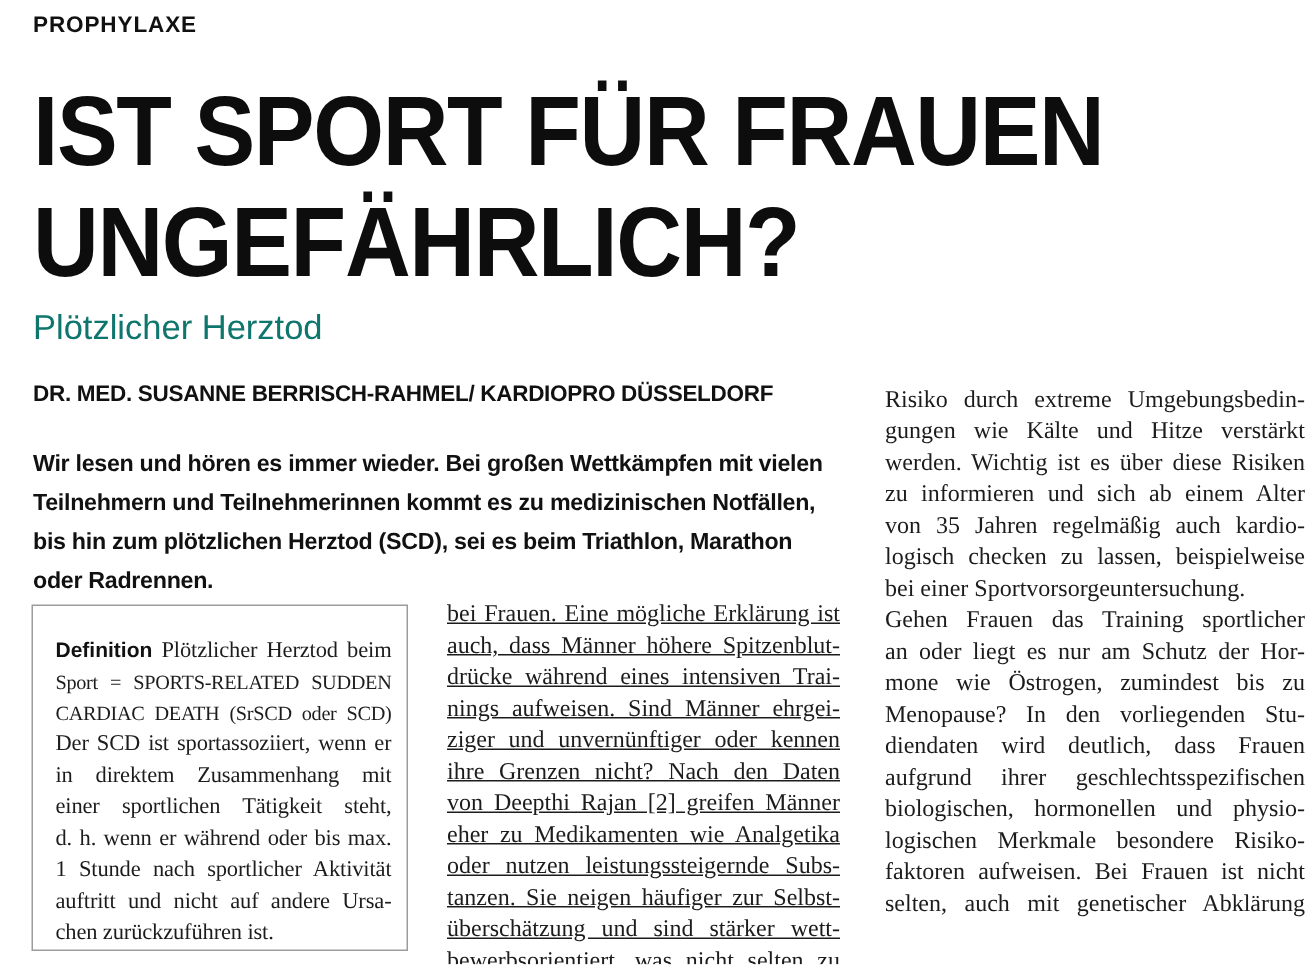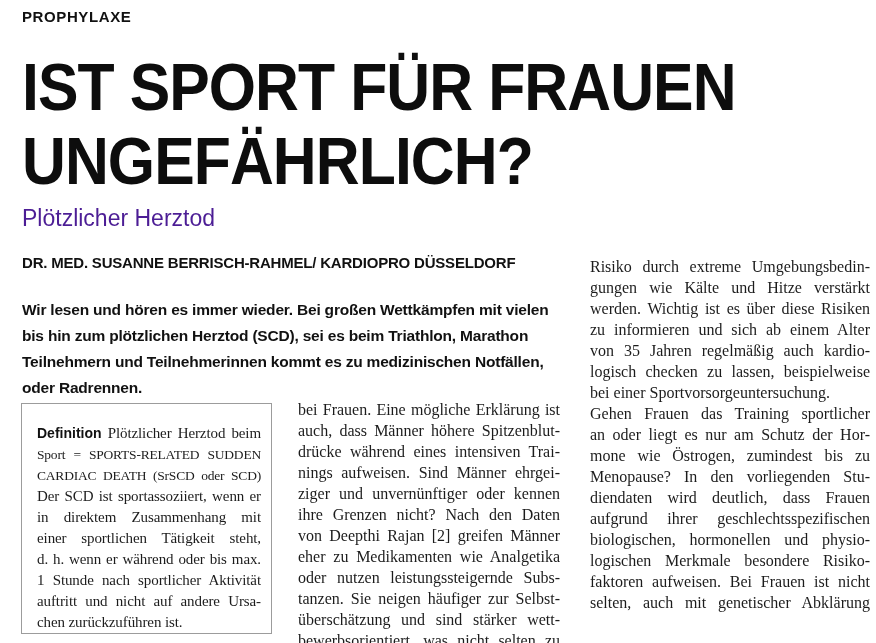--- a/index.html
+++ b/index.html
@@ -12,21 +12,21 @@
     font-size:15px; font-weight:bold; letter-spacing:0.6px; white-space:nowrap;
   }
   .headline {
     position:absolute; left:22px; top:50px; margin:0;
     font-size:66px; line-height:74px; font-weight:bold; letter-spacing:-1px;
     transform:scaleX(0.92); transform-origin:left top; color:#0d0d0d;
   }
   .headline .hl-line { white-space:nowrap; }
   .subtitle {
     position:absolute; left:22px; top:205px;
-    font-size:23px; font-weight:normal; white-space:nowrap; color:#4c1d95;text-align:center;
+    font-size:23px; font-weight:normal; white-space:nowrap; color:#0f766e;text-align:center;
   }
   .byline {
     position:absolute; left:22px; top:254px;
     font-size:15px; font-weight:bold; letter-spacing:-0.2px; white-space:nowrap;
   }
   .intro {
     position:absolute; left:22px; top:297px; width:548px;
     font-size:15.5px; font-weight:bold; line-height:26px; letter-spacing:-0.2px;
   }
   .intro .line { height:26px; white-space:nowrap; }
@@ -38,21 +38,21 @@
     color:#1c1c1c; letter-spacing:-0.1px;
   }
   .deflabel {
     font-family:"Liberation Sans", sans-serif; font-weight:bold;
     font-size:14px; letter-spacing:0; color:#111111;margin-top:12px;
   }
   .col {
     position:absolute; font-family:"Liberation Serif", serif;
     font-size:16px; line-height:21px; color:#1c1c1c;
   }
-  .col-middle { left:298px; top:399px; width:262px; height:244px; overflow:hidden; }
+  .col-middle { left:298px; top:399px; width:262px; height:244px; overflow:hidden;text-decoration:underline; }
   .col-right  { left:578px; top:256px; width:280px; height:387px; overflow:hidden;margin-left:12px; }
   .colheading {
     font-family:"Liberation Sans", sans-serif; font-weight:bold;
     font-size:15px; letter-spacing:0.3px; color:#111111;
     margin-top:22px; margin-bottom:5px;
   }
   .line { height:21px; overflow:hidden; }
   .line.jl { text-align:justify; text-align-last:justify; }
   .line.caps { font-size:13.5px; letter-spacing:-0.2px; }
 </style>
@@ -67,22 +67,22 @@
     <div class="hl-line">IST SPORT FÜR FRAUEN</div>
     <div class="hl-line">UNGEFÄHRLICH?</div>
   </h1>
 
   <div class="subtitle">Plötzlicher Herztod</div>
 
   <div class="byline">DR. MED. SUSANNE BERRISCH-RAHMEL/ KARDIOPRO DÜSSELDORF</div>
 
   <div class="intro">
       <div class="line">Wir lesen und hören es immer wieder. Bei großen Wettkämpfen mit vielen</div>
+      <div class="line">Teilnehmern und Teilnehmerinnen kommt es zu medizinischen Notfällen,</div>
       <div class="line">bis hin zum plötzlichen Herztod (SCD), sei es beim Triathlon, Marathon</div>
-      <div class="line">Teilnehmern und Teilnehmerinnen kommt es zu medizinischen Notfällen,</div>
       <div class="line">oder Radrennen.</div>
     </div>
 
   <div class="defbox">
     <div class="line jl">
       <span class="deflabel">Definition</span>
       <span>Plötzlicher Herztod beim</span>
     </div>
     <div>
         <div class="line caps jl">Sport = SPORTS-RELATED SUDDEN</div>

